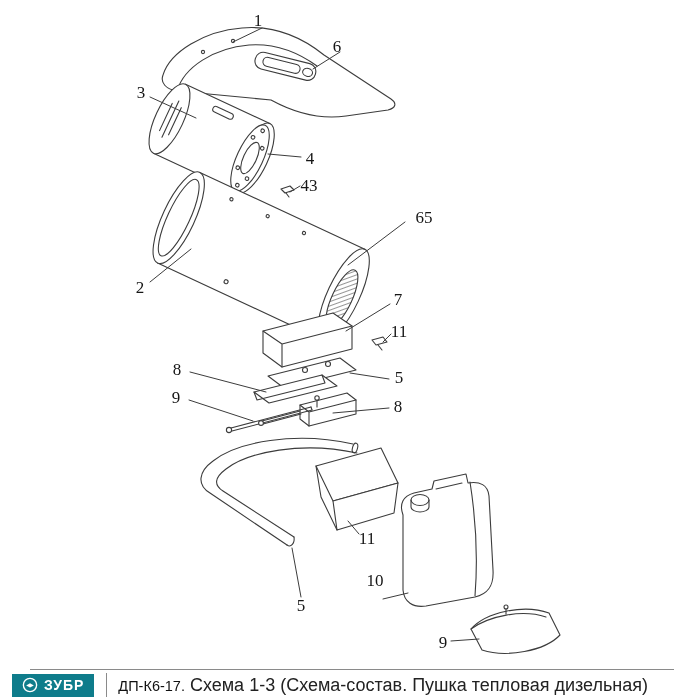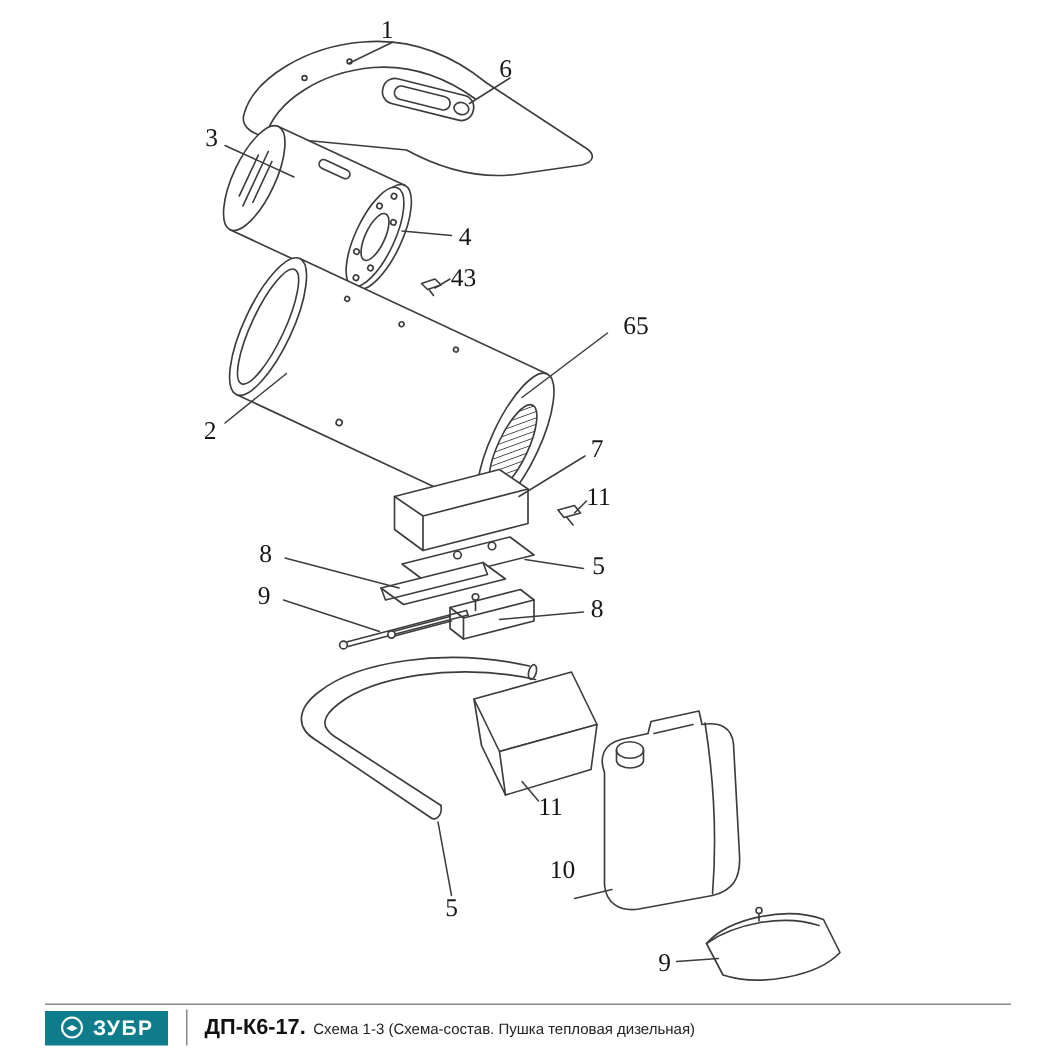--- a/index.html
+++ b/index.html
@@ -11,37 +11,37 @@
   svg.diagram { position:absolute; left:0; top:0; }
   .diagram * { stroke: var(--line-color); stroke-width:1.1; stroke-linejoin:round; stroke-linecap:round; }
   .diagram .nostroke { stroke:none !important; }
   .diagram .leader { stroke-width:1 !important; }
   .part-label {
     position:absolute; transform:translate(-50%,-50%);
     font-size:17px; color:#161616; line-height:1; user-select:none;
   }
   .footer {
     position:absolute; left:0; bottom:0; width:700px; height:30px;
-    display:flex; align-items:center; padding-left:30px; box-sizing:border-box;
+    display:flex; align-items:center; padding-left:12px; box-sizing:border-box;
     font-family:"Liberation Sans", sans-serif;
   }
   .footer-rule {
     position:absolute; left:30px; right:26px; top:-1px;
     border-top:1px solid #8a8a8a;
   }
   .brand-badge {
     background: var(--brand-teal); color:#fff; height:23px;
     display:flex; align-items:center; gap:6px; padding:0 10px;
   }
   .brand-icon { display:flex; align-items:center; }
   .brand-text { font-weight:bold; font-size:14px; letter-spacing:1px; }
   .v-divider { width:1px; height:24px; background:#8a8a8a; margin:0 11px 0 12px; }
   .footer-text { white-space:nowrap; }
-  .model { font-weight:bold; font-size:14.5px; color:#111; }
-  .desc { font-size:10px; color:#222; margin-left:5px; }
+  .model { font-weight:normal; font-size:14.5px; color:#111; }
+  .desc { font-size:18px; color:#222; margin-left:5px; }
 </style>
 </head>
 <body>
 
 <div class="canvas">
 
   <svg class="diagram" width="700" height="672" viewBox="0 0 700 672">
     <defs>
       <pattern id="hatch" patternUnits="userSpaceOnUse" width="4" height="4" patternTransform="rotate(45)">
         <line x1="0" y1="0" x2="0" y2="4" stroke-width="1"></line>

